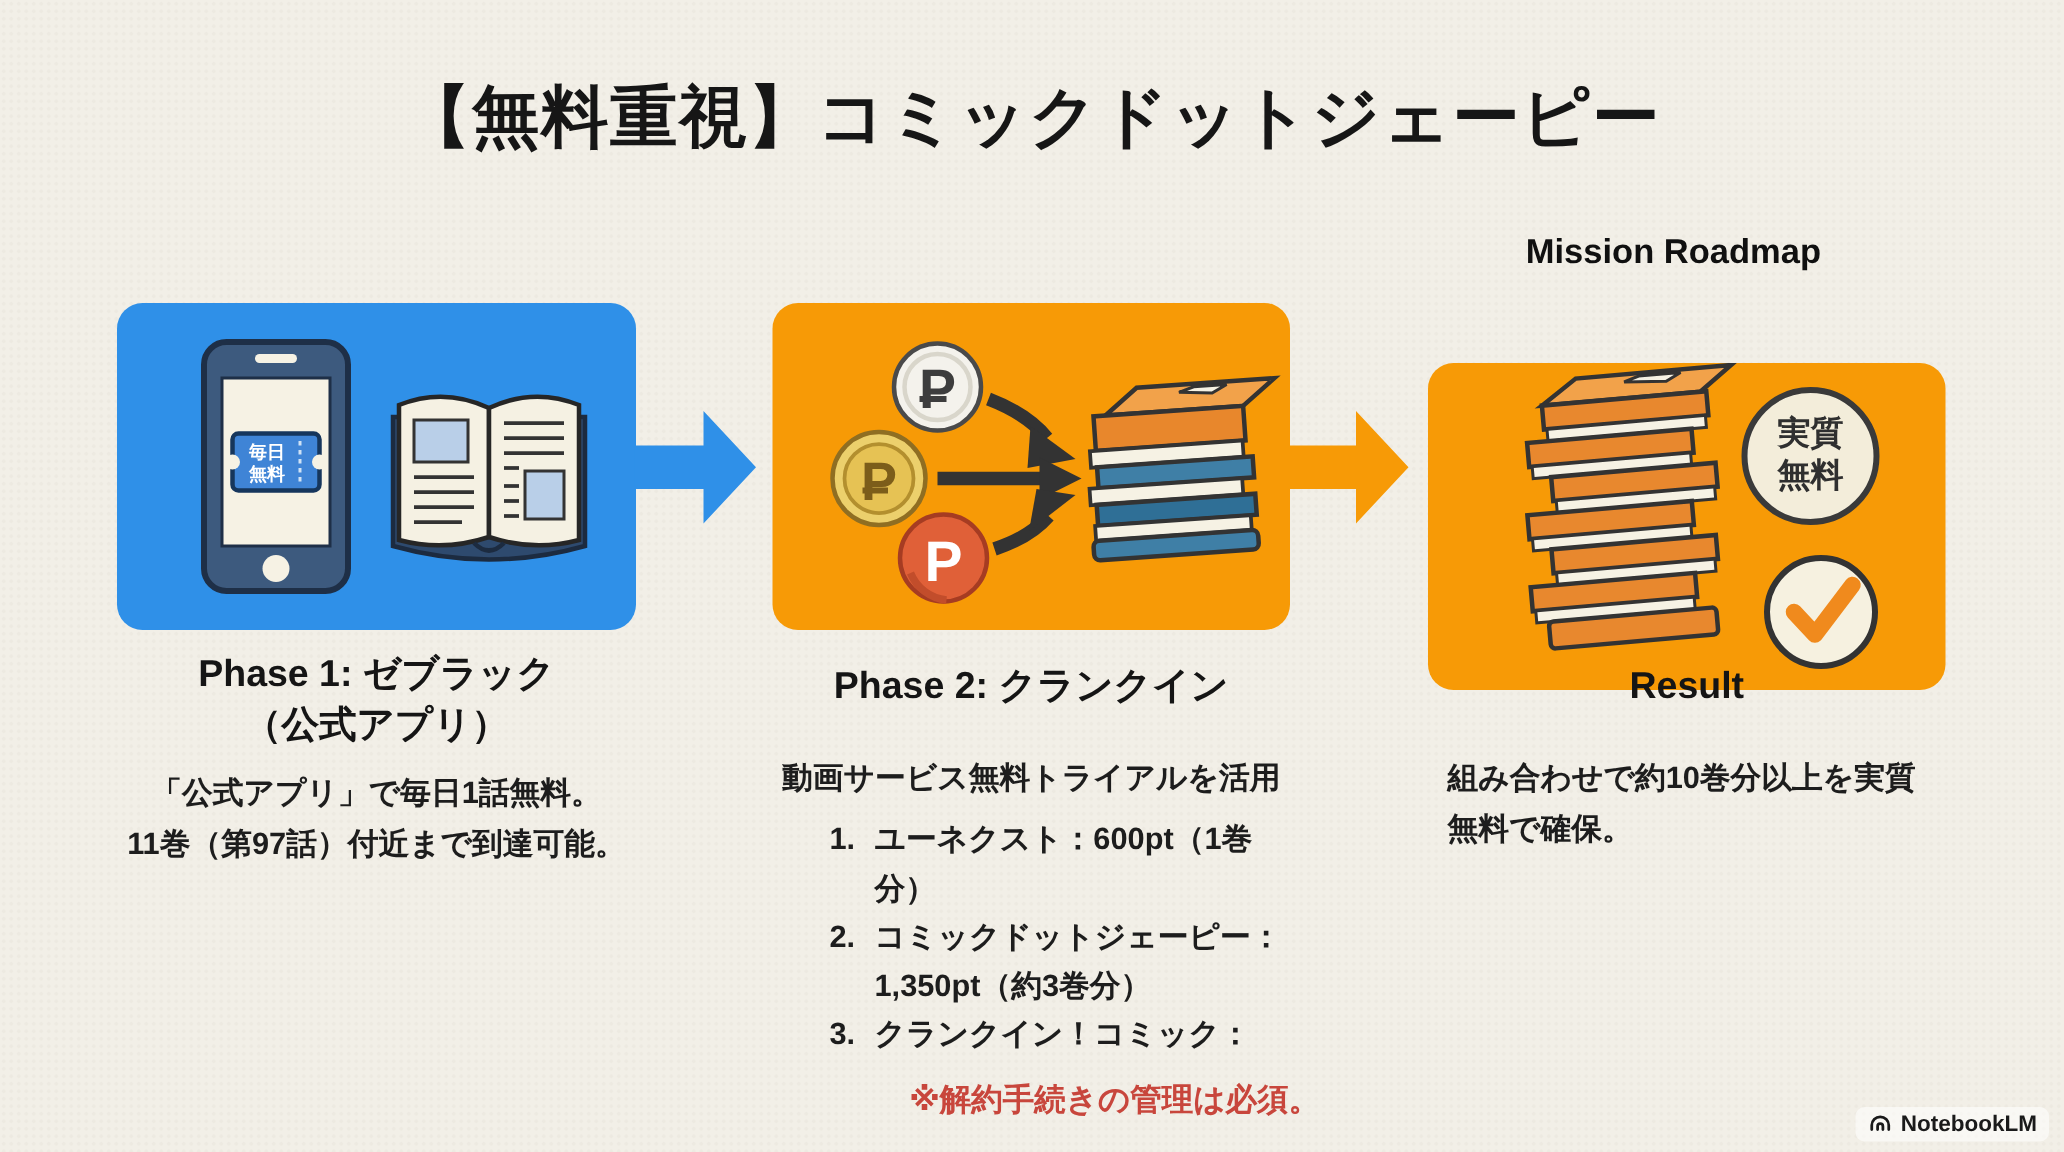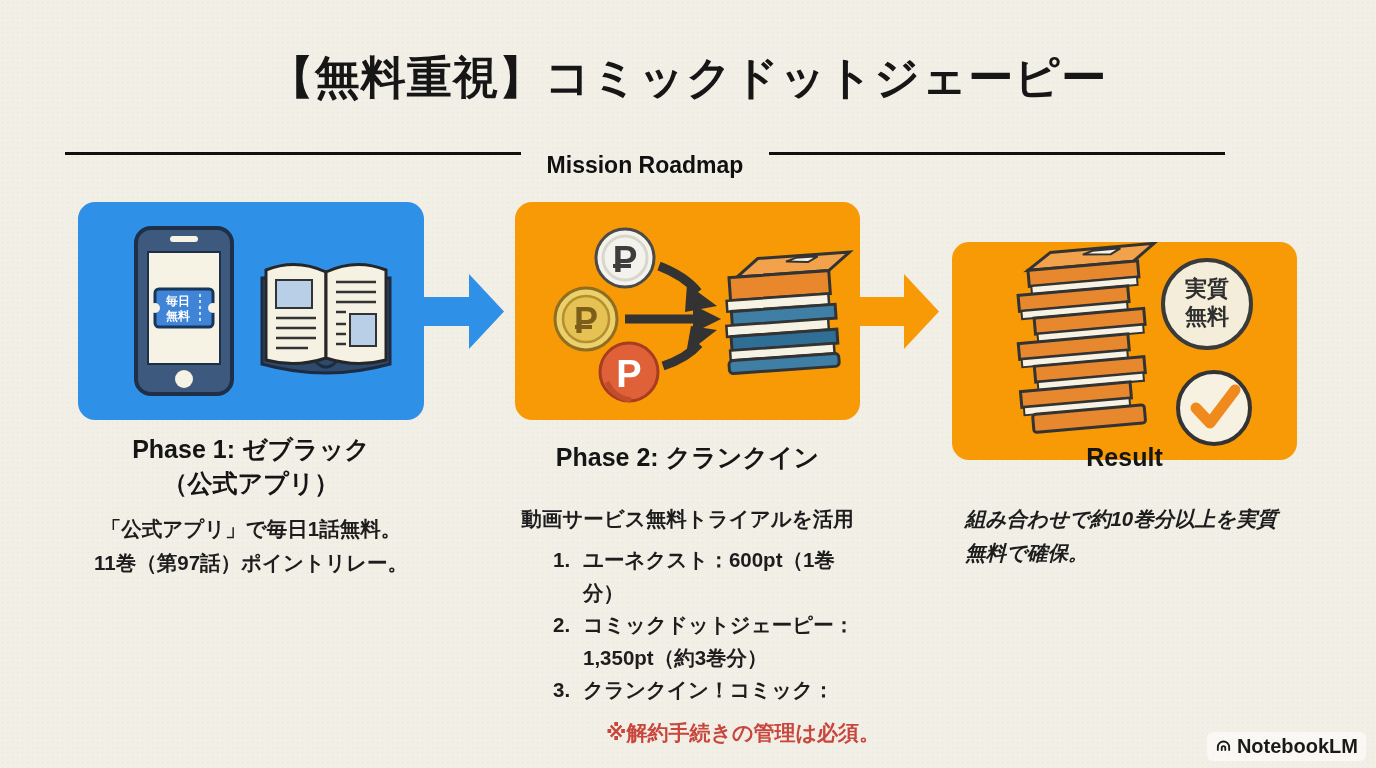--- a/index.html
+++ b/index.html
@@ -18,22 +18,22 @@
     background:var(--bg);
     background-image:radial-gradient(rgba(120,110,90,.045) 1px, transparent 1px);
     background-size:5px 5px;
   }
   .page-title{
     position:absolute;top:48px;left:0;width:100%;
     text-align:center;font-size:45px;font-weight:900;color:var(--ink);
     letter-spacing:1px;
   }
   .roadmap{
-    position:absolute;top:152px;left:65px;width:1160px;height:30px;
-    display:flex;align-items:flex-start;
+    position:absolute;top:152px;left:80px;width:1160px;height:30px;
+    display:flex;align-items:flex-end;flex-direction:column;
   }
   .roadmap .line{flex:1;height:3px;background:#101010;}
   .roadmap .label{
     font-size:23px;font-weight:800;color:#101010;margin:0 26px;white-space:nowrap;
   }
   .card{position:absolute;top:202px;height:218px;border-radius:17px;}
   .card.blue{background:var(--blue);}
   .card.orange{background:var(--orange);}
   #card1{left:78px;width:346px;}
   #card2{left:515px;width:345px;}
@@ -55,27 +55,27 @@
   }
   .points-list li{display:grid;grid-template-columns:30px 1fr;line-height:32.5px;}
   .points-list .num{text-align:left;}
   .points-list .l2{display:block;}
   .cancel-note{
     position:absolute;top:719px;left:495px;width:385px;text-align:right;
     font-size:21px;font-weight:800;color:var(--note-red);
   }
   #col3-text{top:440px;left:952px;width:345px;}
   #col3-text .phase-heading{text-align:center;}
-  #col3-text .phase-body{margin-top:28px;text-align:left;padding-left:13px;padding-right:4px;font-style:italic;}
+  #col3-text .phase-body{margin-top:28px;text-align:left;padding-left:13px;padding-right:4px;}
   .brand{
     position:absolute;right:10px;bottom:7px;
     display:flex;align-items:center;gap:5px;
     background:rgba(255,255,255,.55);border-radius:6px;padding:3px 8px;
   }
-  .brand .brand-name{font-size:20px;font-weight:700;color:#1a1a1a;}
+  .brand .brand-name{font-size:15px;font-weight:700;color:#1a1a1a;}
   svg text{font-family:"Liberation Sans","DejaVu Sans",sans-serif;}
 </style>
 </head>
 <body>
 
 <div class="stage">
 
   <h1 class="page-title">【無料重視】コミックドットジェーピー</h1>
 
   <div class="roadmap">
@@ -204,21 +204,21 @@
     </svg>
   </div>
 
   <div class="col-text" id="col1-text">
     <div class="phase-heading">
       <div>Phase 1: ゼブラック</div>
       <div>（公式アプリ）</div>
     </div>
     <div class="phase-body">
       <div>「公式アプリ」で毎日1話無料。</div>
-      <div>11巻（第97話）ポイントリレー。</div>
+      <div>11巻（第97話）付近まで到達可能。</div>
     </div>
   </div>
 
   <div class="col-text" id="col2-text">
     <div class="phase-heading">Phase 2: クランクイン</div>
     <div class="phase-body">動画サービス無料トライアルを活用</div>
     <ol class="points-list">
       <li>
         <span class="num">1.</span>
         <span><span class="l1">ユーネクスト：600pt（1巻分）</span></span>

